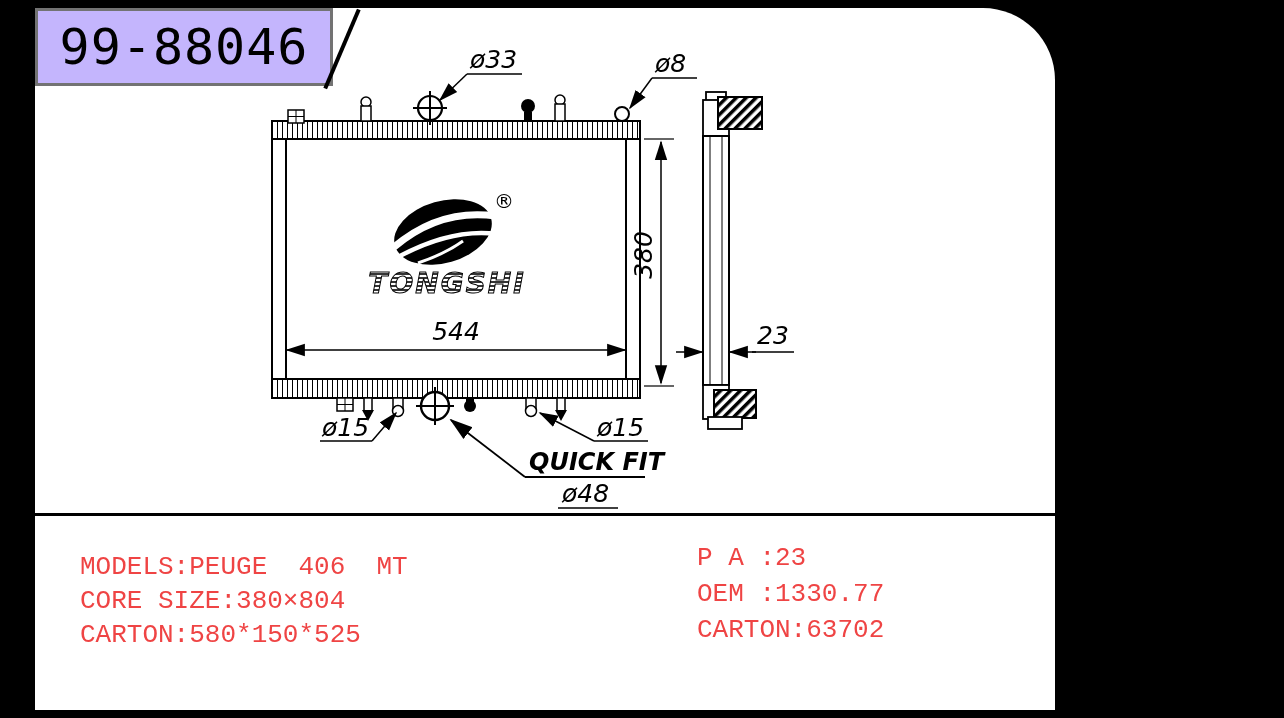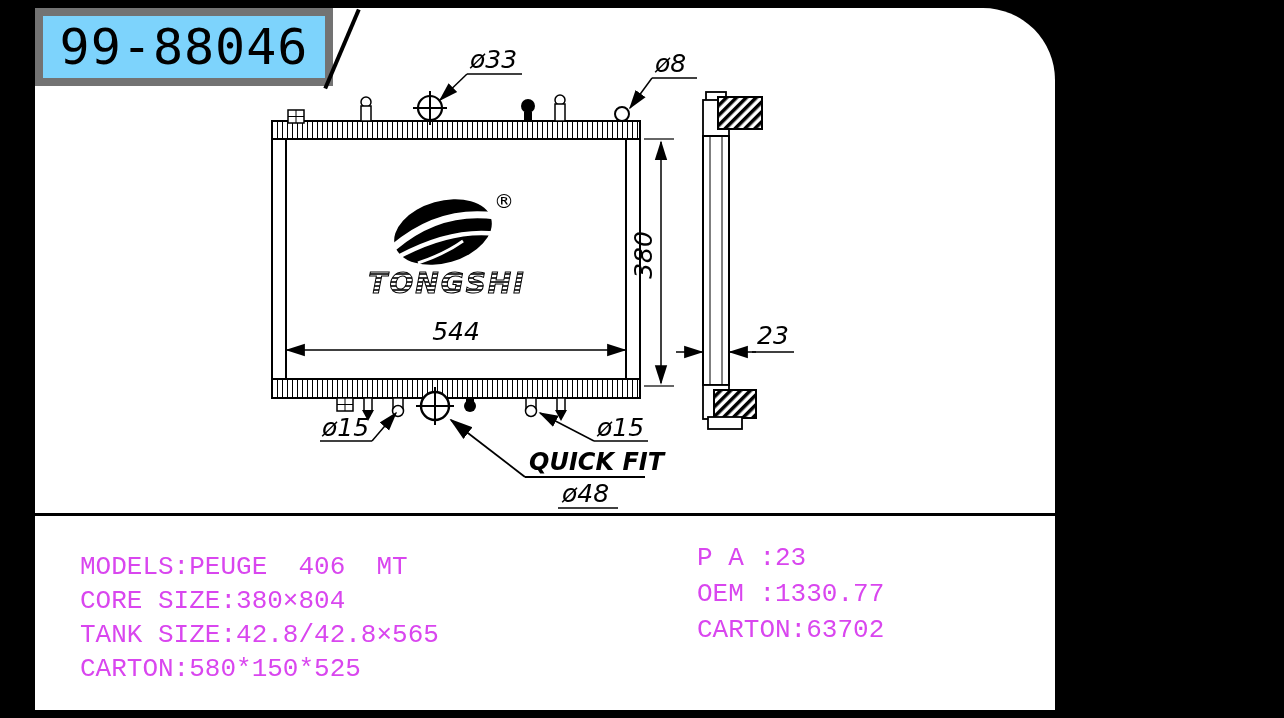--- a/index.html
+++ b/index.html
@@ -12,22 +12,22 @@
   }
   .panel {
     position:absolute; left:35px; top:8px;
     width:1020px; height:702px;
     background:#fff;
     border-top-right-radius:72px;
   }
   .part-box {
     position:absolute; left:35px; top:8px;
     width:298px; height:78px;
-    background:#7dd3fc;
-    border:8px solid #737373;
+    background:#c4b5fd;
+    border:3px solid #737373;
     box-sizing:border-box;
     display:flex; align-items:center; justify-content:center;
   }
   .part-number {
     font-family:"DejaVu Sans Mono", monospace;
     font-size:50px; color:#000; letter-spacing:1px;
   }
   .title-slash {
     position:absolute; left:340px; top:6px;
     width:4px; height:86px; background:#000;
@@ -46,21 +46,21 @@
   .qf-text  { font-size:24px; font-style:italic; font-weight:bold; }
   .reg-text { font-size:20px; }
   .logo-text {
     font-size:28px; font-style:italic; font-weight:bold;
     letter-spacing:2px;
     fill:url(#hatchH); stroke:#000; stroke-width:1px;
   }
   .specs {
     position:absolute;
     font-family:"Liberation Mono", monospace;
-    font-size:26px; color:#d946ef;
+    font-size:26px; color:#ef4444;
   }
   .specs-left  { left:80px;  top:550px; }
   .specs-right { left:697px; top:540px; }
   .specs-left  .spec-line { line-height:34px; white-space:pre; }
   .specs-right .spec-line { line-height:36px; white-space:pre; }
 </style>
 </head>
 <body>
 
 <div class="page">
@@ -230,21 +230,20 @@
       <text class="reg-text" x="494" y="208">®</text>
       <text class="logo-text" x="447" y="293" text-anchor="middle">TONGSHI</text>
     </g>
   </svg>
 
   <div class="separator"></div>
 
   <div class="specs specs-left">
     <div class="spec-line">MODELS:PEUGE  406  MT</div>
     <div class="spec-line">CORE SIZE:380×804</div>
-    <div class="spec-line">TANK SIZE:42.8/42.8×565</div>
     <div class="spec-line">CARTON:580*150*525</div>
   </div>
 
   <div class="specs specs-right">
     <div class="spec-line">P A :23</div>
     <div class="spec-line">OEM :1330.77</div>
     <div class="spec-line">CARTON:63702</div>
   </div>
 
 </div>

